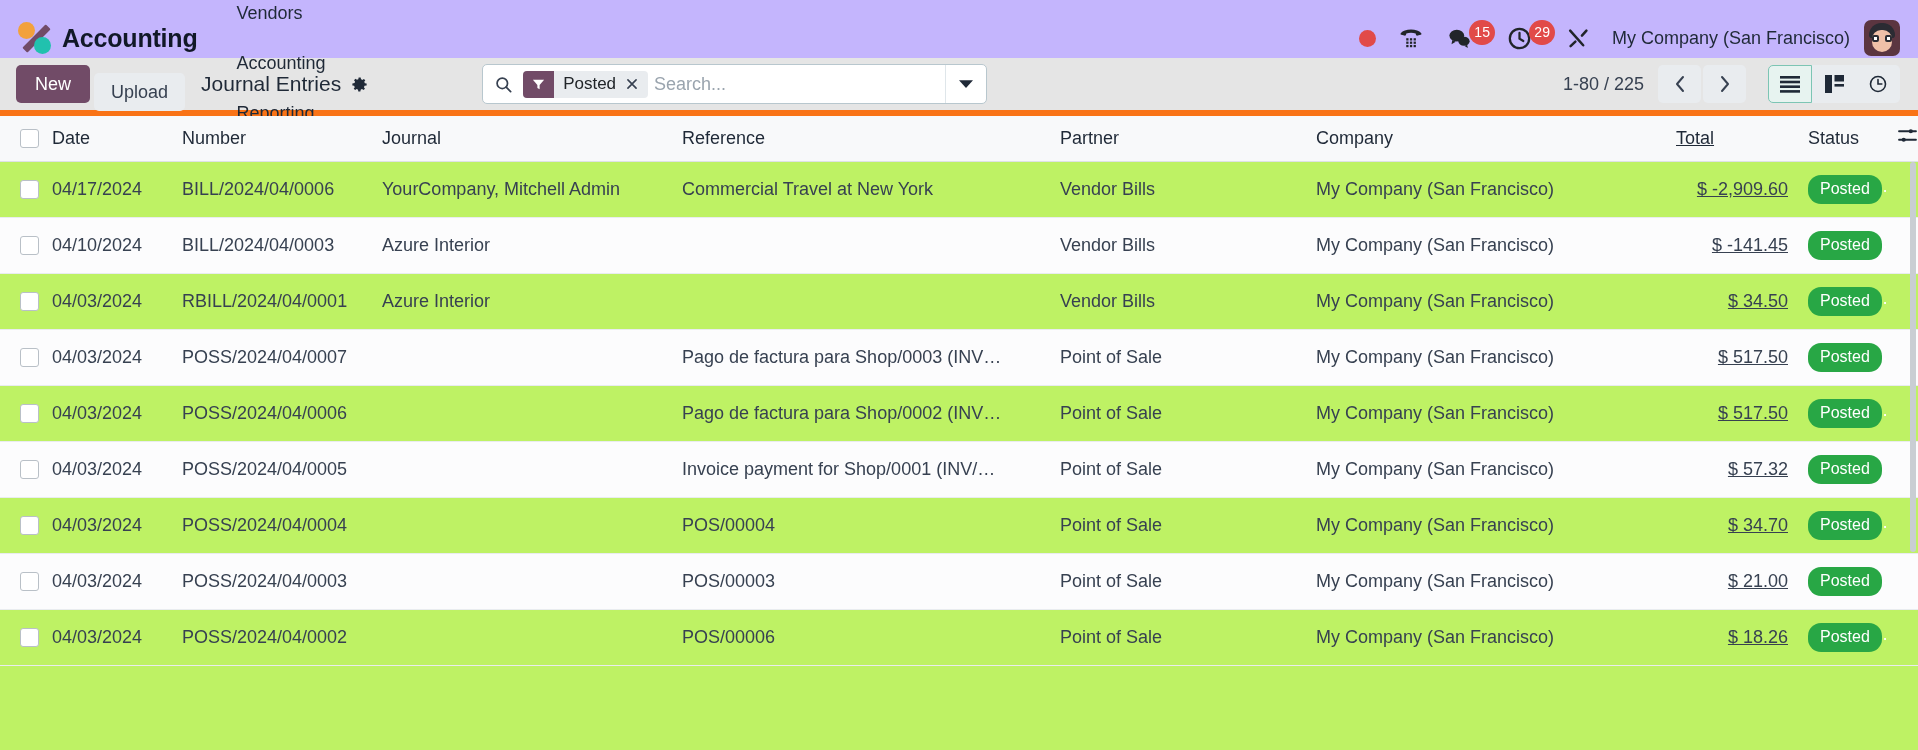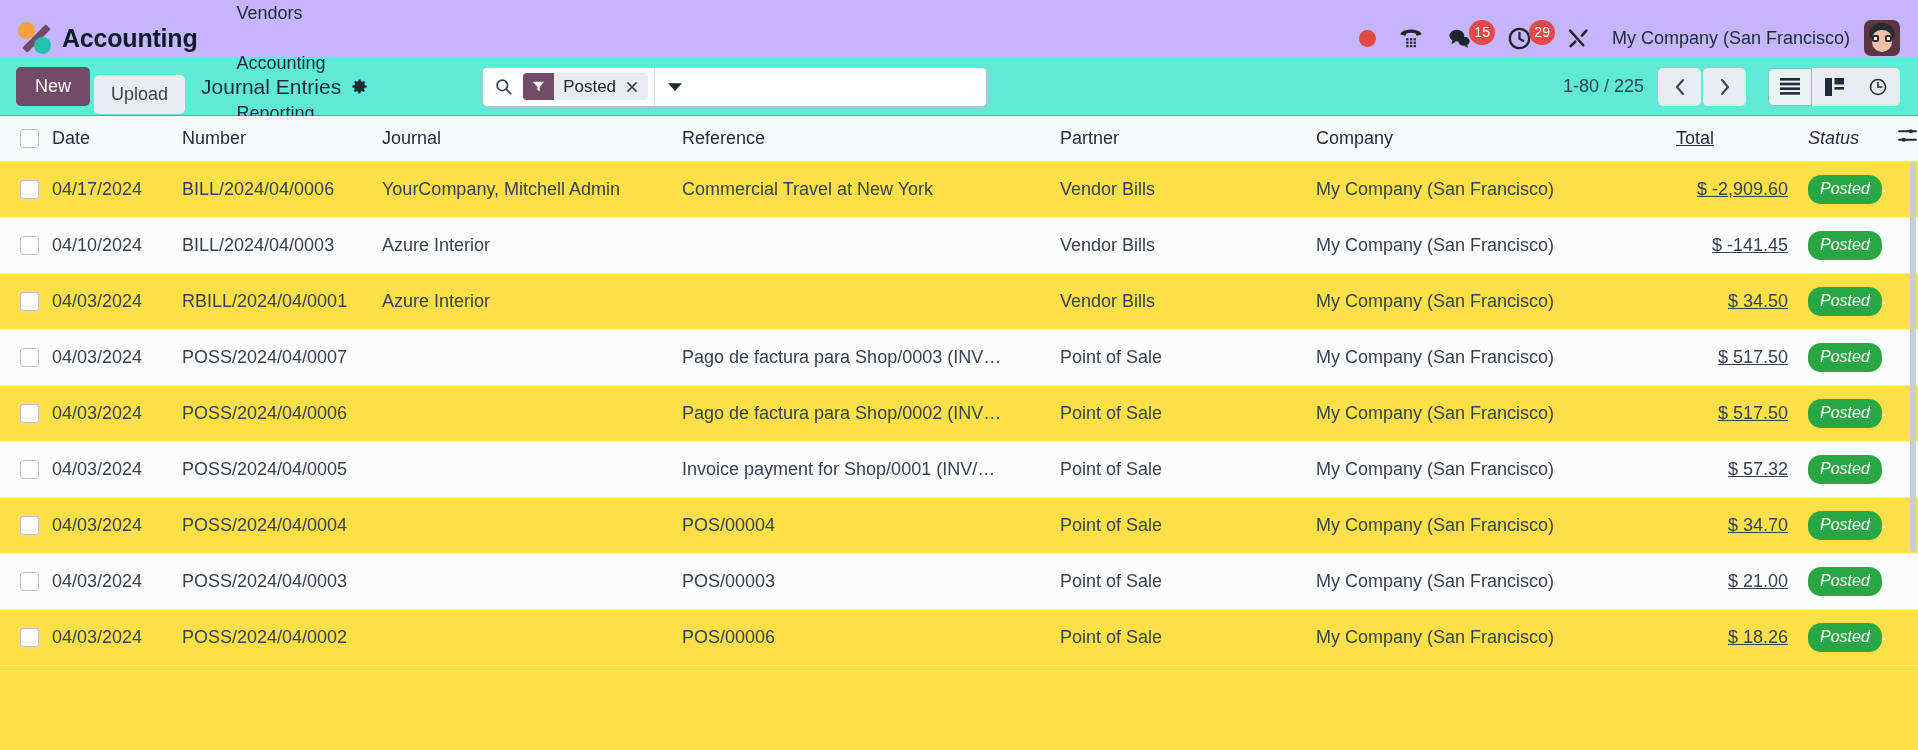--- a/index.html
+++ b/index.html
@@ -137,22 +137,22 @@
   }
   .avatar .glass-l { left: 8px; }
   .avatar .glass-r { left: 21px; }
 
   
   .control-panel {
     height: 58px;
     display: flex;
     align-items: center;
     padding: 0 18px 0 16px;
-    background: #5eead4;
-    border-bottom: 1px solid #f97316;
+    background: #e5e5e5;
+    border-bottom: 6px solid #f97316;
   }
   .btn-new {
     background: #714b67;
     color: #ffffff;
     border: none;
     border-radius: 5px;
     font-size: 18px;
     padding: 9px 19px;
     cursor: pointer;
     font-family: inherit;
@@ -287,21 +287,21 @@
   .vbtn.active {
     background: #e7f3f0;
     border: 1px solid #7cc5b4;
   }
 
   
   .table-wrap {
     height: calc(750px - 58px - 58px);
     overflow: hidden;
     position: relative;
-    background: #fde047;
+    background: #bef264;
   }
   table.olist {
     width: 1908px;
     border-collapse: collapse;
     table-layout: fixed;
   }
   table.olist thead th {
     background: #f8f9fa;
     font-size: 18px;
     font-weight: 400;
@@ -324,21 +324,21 @@
   tbody tr:nth-child(even) { background: #fcfcfd; }
 
   .col-check { width: 42px; padding-left: 20px !important; padding-right: 0 !important; }
   .col-date { width: 130px; }
   .col-number { width: 200px; }
   .col-partner { width: 300px; }
   .col-reference { width: 378px; }
   .col-journal { width: 256px; }
   .col-company { width: 360px; }
   .col-total { width: 132px; text-align: right; text-decoration: underline; }
-  .col-status { width: 90px; font-style: italic; }
+  .col-status { width: 90px; }
   .col-optional { width: 38px; text-align: right; padding-right: 16px !important; }
 
   th.col-total { text-align: right; }
 
   .rowcheck {
     width: 19px; height: 19px;
     border: 1px solid #b9c0c7;
     border-radius: 3px;
     background: #fff;
     display: block;
@@ -482,20 +482,21 @@
         </svg>
       </div>
       <div class="facet-label">Posted</div>
       <div class="facet-close">
         <svg width="14" height="14" viewBox="0 0 24 24" fill="none" stroke="currentColor" stroke-width="2.8" stroke-linecap="round">
           <path d="M5 5l14 14M19 5L5 19"></path>
         </svg>
       </div>
     </div>
 
+    <input class="search-input" type="text" placeholder="Search..." style="">
 
     <div class="search-toggle">
       <svg width="14" height="10" viewBox="0 0 14 10" fill="currentColor">
         <path d="M0 1.2h14L7 9z"></path>
       </svg>
     </div>
   </div>
 
   <div class="cp-right">
     <div class="pager-text">1-80 / 225</div>

